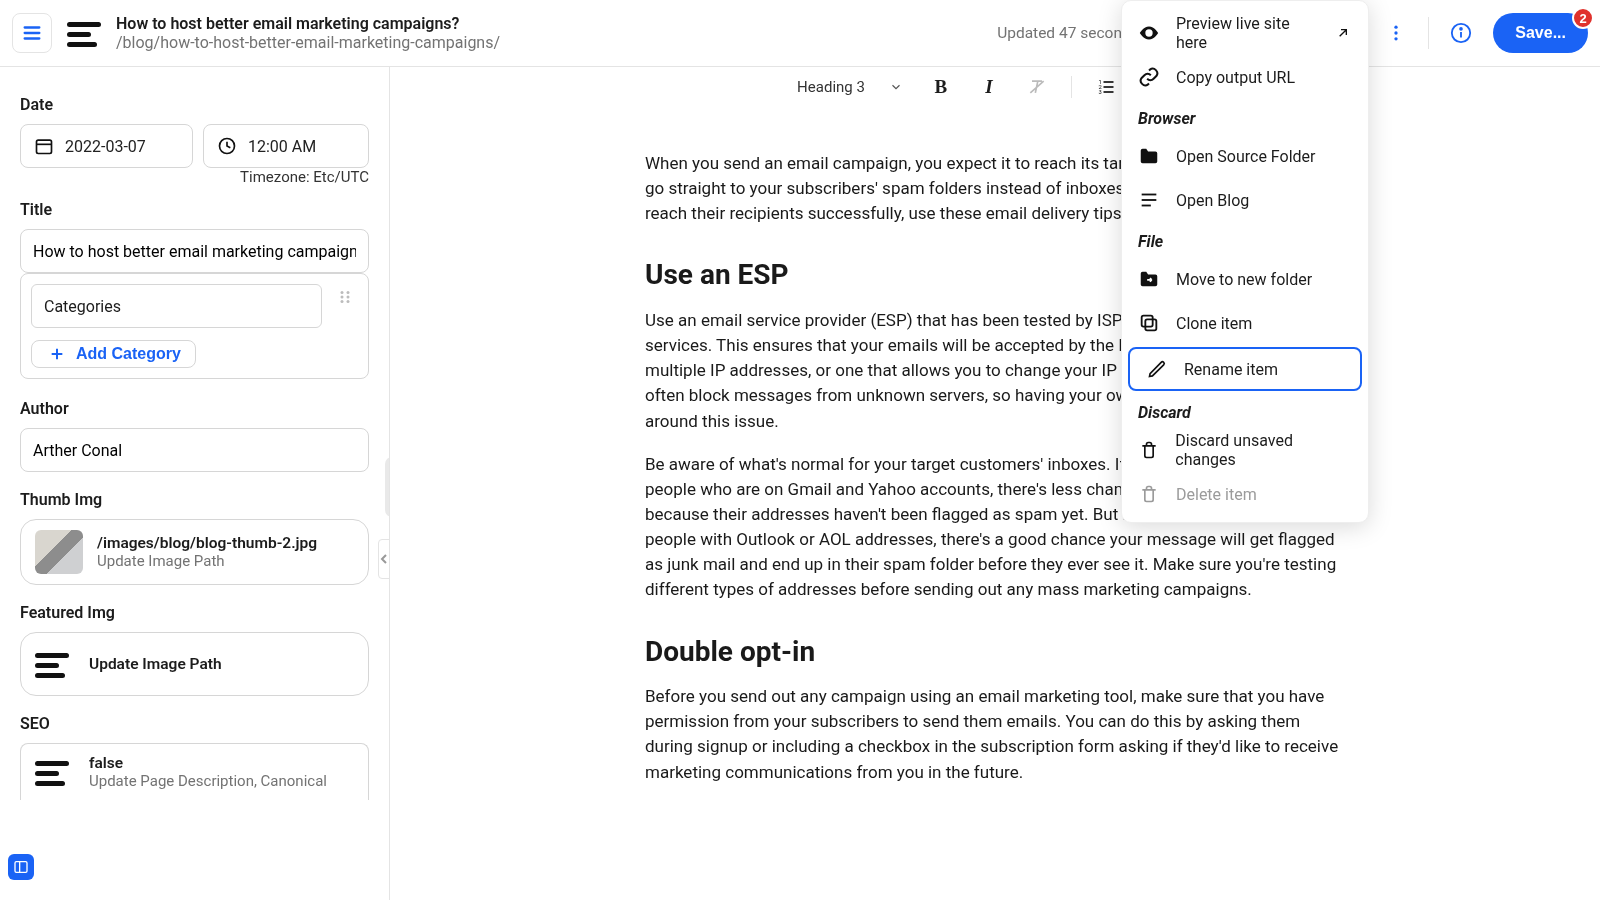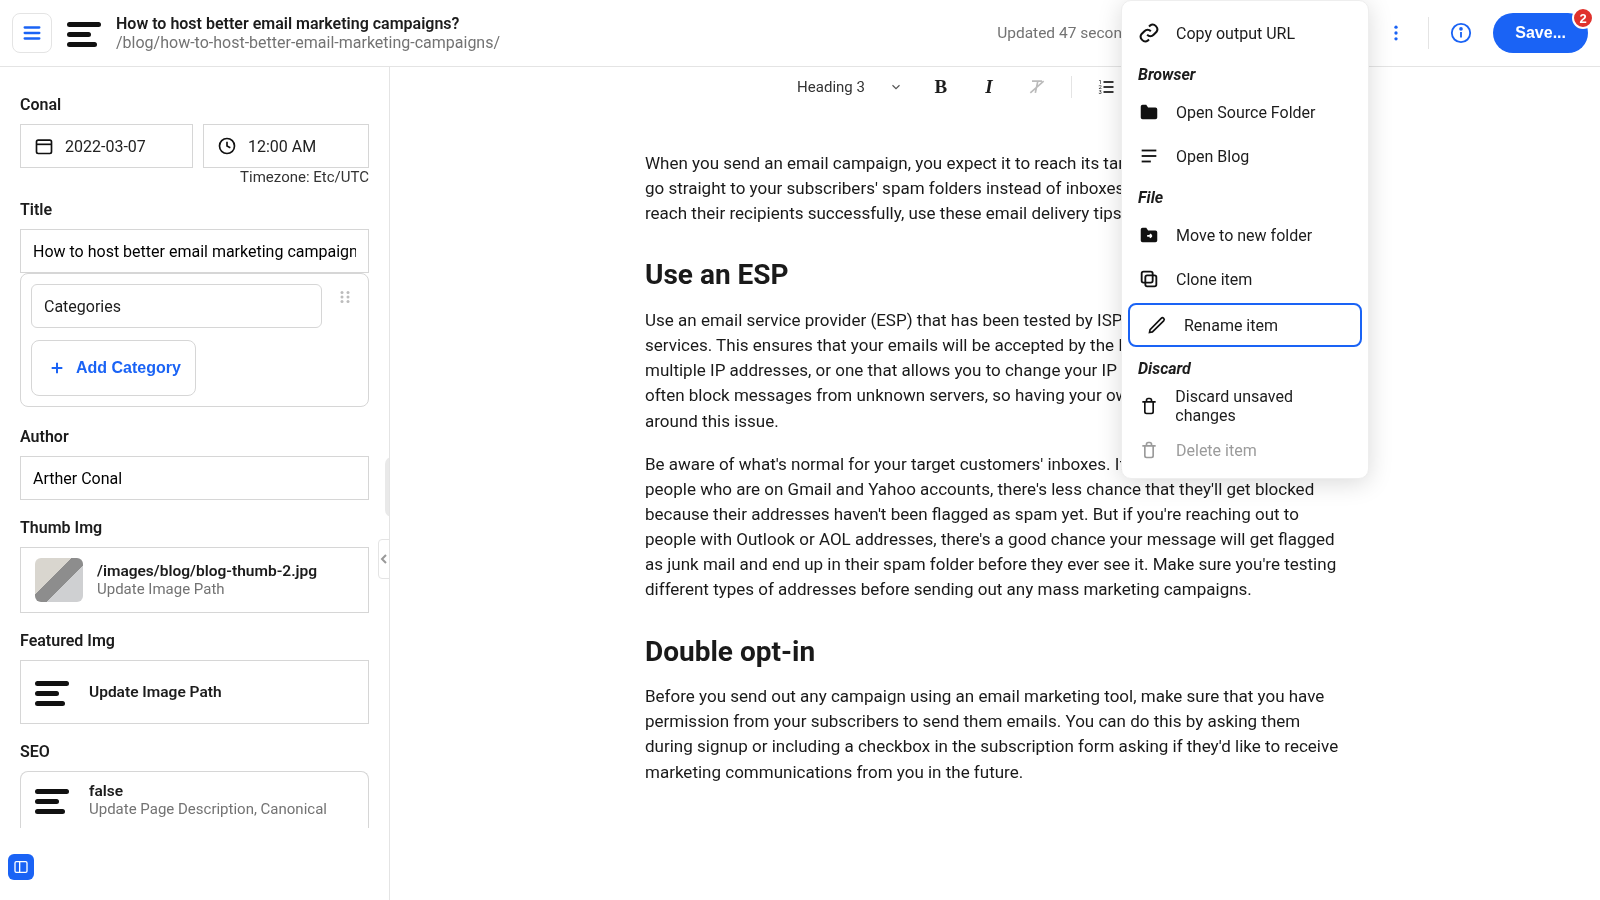--- a/index.html
+++ b/index.html
@@ -21,30 +21,30 @@
 .save-btn { background:#1a63f5; color:#fff; border:none; border-radius:999px; height:40px; padding:0 22px; font-size:16px; font-weight:600; cursor:pointer; position:relative; }
 .badge { position:absolute; top:-6px; right:-6px; width:22px; height:22px; background:#e0322d; color:#fff; border-radius:50%; display:flex; align-items:center; justify-content:center; font-size:13px; font-weight:700; border:2px solid #fff; }
 .plain-icon { width:40px; height:40px; display:flex; align-items:center; justify-content:center; cursor:pointer; border-radius:8px; }
 
 .split { display:flex; height: calc(900px - 67px); }
 .sidebar { width:390px; border-right:1px solid #e4e4e4; position:relative; overflow:hidden; padding:22px 20px; }
 .sidebar .resize-handle { position:absolute; right:-10px; top:390px; width:14px; height:60px; background:#e9e9e9; border-radius:7px; }
 .sidebar .collapse-tab { position:absolute; right:-1px; top:472px; width:12px; height:40px; background:#fff; border:1px solid #e4e4e4; border-radius:4px 0 0 4px; display:flex; align-items:center; justify-content:center; color:#777; }
 .field-label { font-size:16px; font-weight:600; margin-top:6px; margin-bottom:10px; }
 .row { display:flex; gap:10px; }
-.input { border:1px solid #d6d6d6; border-radius:0; height:44px; display:flex; align-items:center; padding:0 12px; gap:10px; font-size:16px; color:#222; background:#fff; }
+.input { border:1px solid #d6d6d6; border-radius:8px; height:44px; display:flex; align-items:center; padding:0 12px; gap:10px; font-size:16px; color:#222; background:#fff; }
 .input input { border:none; outline:none; font:inherit; width:100%; background:transparent; }
 .tz { text-align:right; font-size:15px; color:#333; margin-top:0; }
 .full { width:100%; }
 .category-box { border:1px solid #d6d6d6; border-radius:8px; padding:10px 10px 0 10px; }
 .chip-row { display:flex; align-items:flex-start; gap:10px; }
 .chip { flex:1; border:1px solid #d6d6d6; border-radius:6px; height:44px; display:flex; align-items:center; padding:0 12px; font-size:16px; }
 .drag-handle { color:#bcbcbc; padding:4px; cursor:grab; }
-.add-cat { margin-top:12px; margin-bottom:0; border:1px solid #d6d6d6; border-radius:8px; height:56px; padding:0 14px; background:#fff; color:#1a63f5; font-weight:600; font-size:16px; display:inline-flex; align-items:center; gap:8px; cursor:pointer; }
-.block { border:1px solid #d6d6d6; border-radius:0; padding:10px 14px; background:#fff; display:flex; gap:14px; align-items:center; }
+.add-cat { margin-top:12px; margin-bottom:0; border:1px solid #d6d6d6; border-radius:8px; height:28px; padding:0 14px; background:#fff; color:#1a63f5; font-weight:600; font-size:16px; display:inline-flex; align-items:center; gap:8px; cursor:pointer; }
+.block { border:1px solid #d6d6d6; border-radius:16px; padding:10px 14px; background:#fff; display:flex; gap:14px; align-items:center; }
 .thumb-prev { width:48px; height:44px; border-radius:6px; background:linear-gradient(135deg,#d9d6cf 40%,#8d8d8d 40%,#8d8d8d 60%,#cfd0d2 60%); }
 .block .txt1 { font-size:15.5px; font-weight:600; }
 .block .txt2 { font-size:15px; color:#737373; }
 .stackpages-icon { width:40px; }
 
 .main { flex:1; display:flex; flex-direction:column; position:relative; }
 .toolbar { height:40px; border-bottom:1px solid #eee0; display:flex; justify-content:center; align-items:center; }
 .tb-inner { display:flex; align-items:center; gap:20px; }
 .heading-dd { display:flex; align-items:center; gap:20px; color:#333; font-size:15px; cursor:pointer;margin-left:23px; }
 .tb-btn { width:28px; height:28px; display:flex; align-items:center; justify-content:center; cursor:pointer; border-radius:6px; }
@@ -127,21 +127,21 @@
       </svg>
   </div>
   <button class="save-btn">
     <span>Save...</span>
     <span class="badge">2</span>
   </button>
 </div>
 
 <div class="split">
   <div class="sidebar">
-    <div class="field-label">Conal</div>
+    <div class="field-label">Date</div>
     <div class="row">
       <div class="input" style="flex:1.05">
         <span class="ic">
             <svg width="20" height="20" viewBox="0 0 24 24" fill="none" stroke="#111" stroke-width="2">
               <rect x="3" y="5" width="18" height="16" rx="2"></rect>
               <line x1="3" y1="10" x2="21" y2="10"></line>
             </svg>
           </span>
         <span>2022-03-07</span>
       </div>
@@ -303,20 +303,35 @@
 <div class="floating-sidebar-toggle">
   <svg width="16" height="16" viewBox="0 0 24 24" fill="none" stroke="#fff" stroke-width="2">
       <rect x="3" y="4" width="18" height="16" rx="2"></rect>
       <line x1="10" y1="4" x2="10" y2="20"></line>
     </svg>
 </div>
 
 <div class="context-menu">
   <div class="mi">
     <span class="ic">
+        <svg width="22" height="22" viewBox="0 0 24 24" fill="#111">
+          <path d="M12 5C6 5 2 12 2 12s4 7 10 7 10-7 10-7-4-7-10-7zm0 11a4 4 0 1 1 0-8 4 4 0 0 1 0 8z"></path>
+          <circle cx="12" cy="12" r="2" fill="#fff"></circle>
+        </svg>
+      </span>
+    <span>Preview live site here</span>
+    <span class="spacer"></span>
+    <span class="ic">
+        <svg width="16" height="16" viewBox="0 0 24 24" fill="none" stroke="#111" stroke-width="2">
+          <path d="M7 17L17 7M9 7h8v8"></path>
+        </svg>
+      </span>
+  </div>
+  <div class="mi">
+    <span class="ic">
         <svg width="22" height="22" viewBox="0 0 24 24" fill="none" stroke="#111" stroke-width="2.2">
           <path d="M10 14a5 5 0 0 0 7 0l3-3a5 5 0 0 0-7-7l-1 1"></path>
           <path d="M14 10a5 5 0 0 0-7 0l-3 3a5 5 0 0 0 7 7l1-1"></path>
         </svg>
       </span>
     <span>Copy output URL</span>
   </div>
   <div class="sect">Browser</div>
   <div class="mi">
     <span class="ic">

